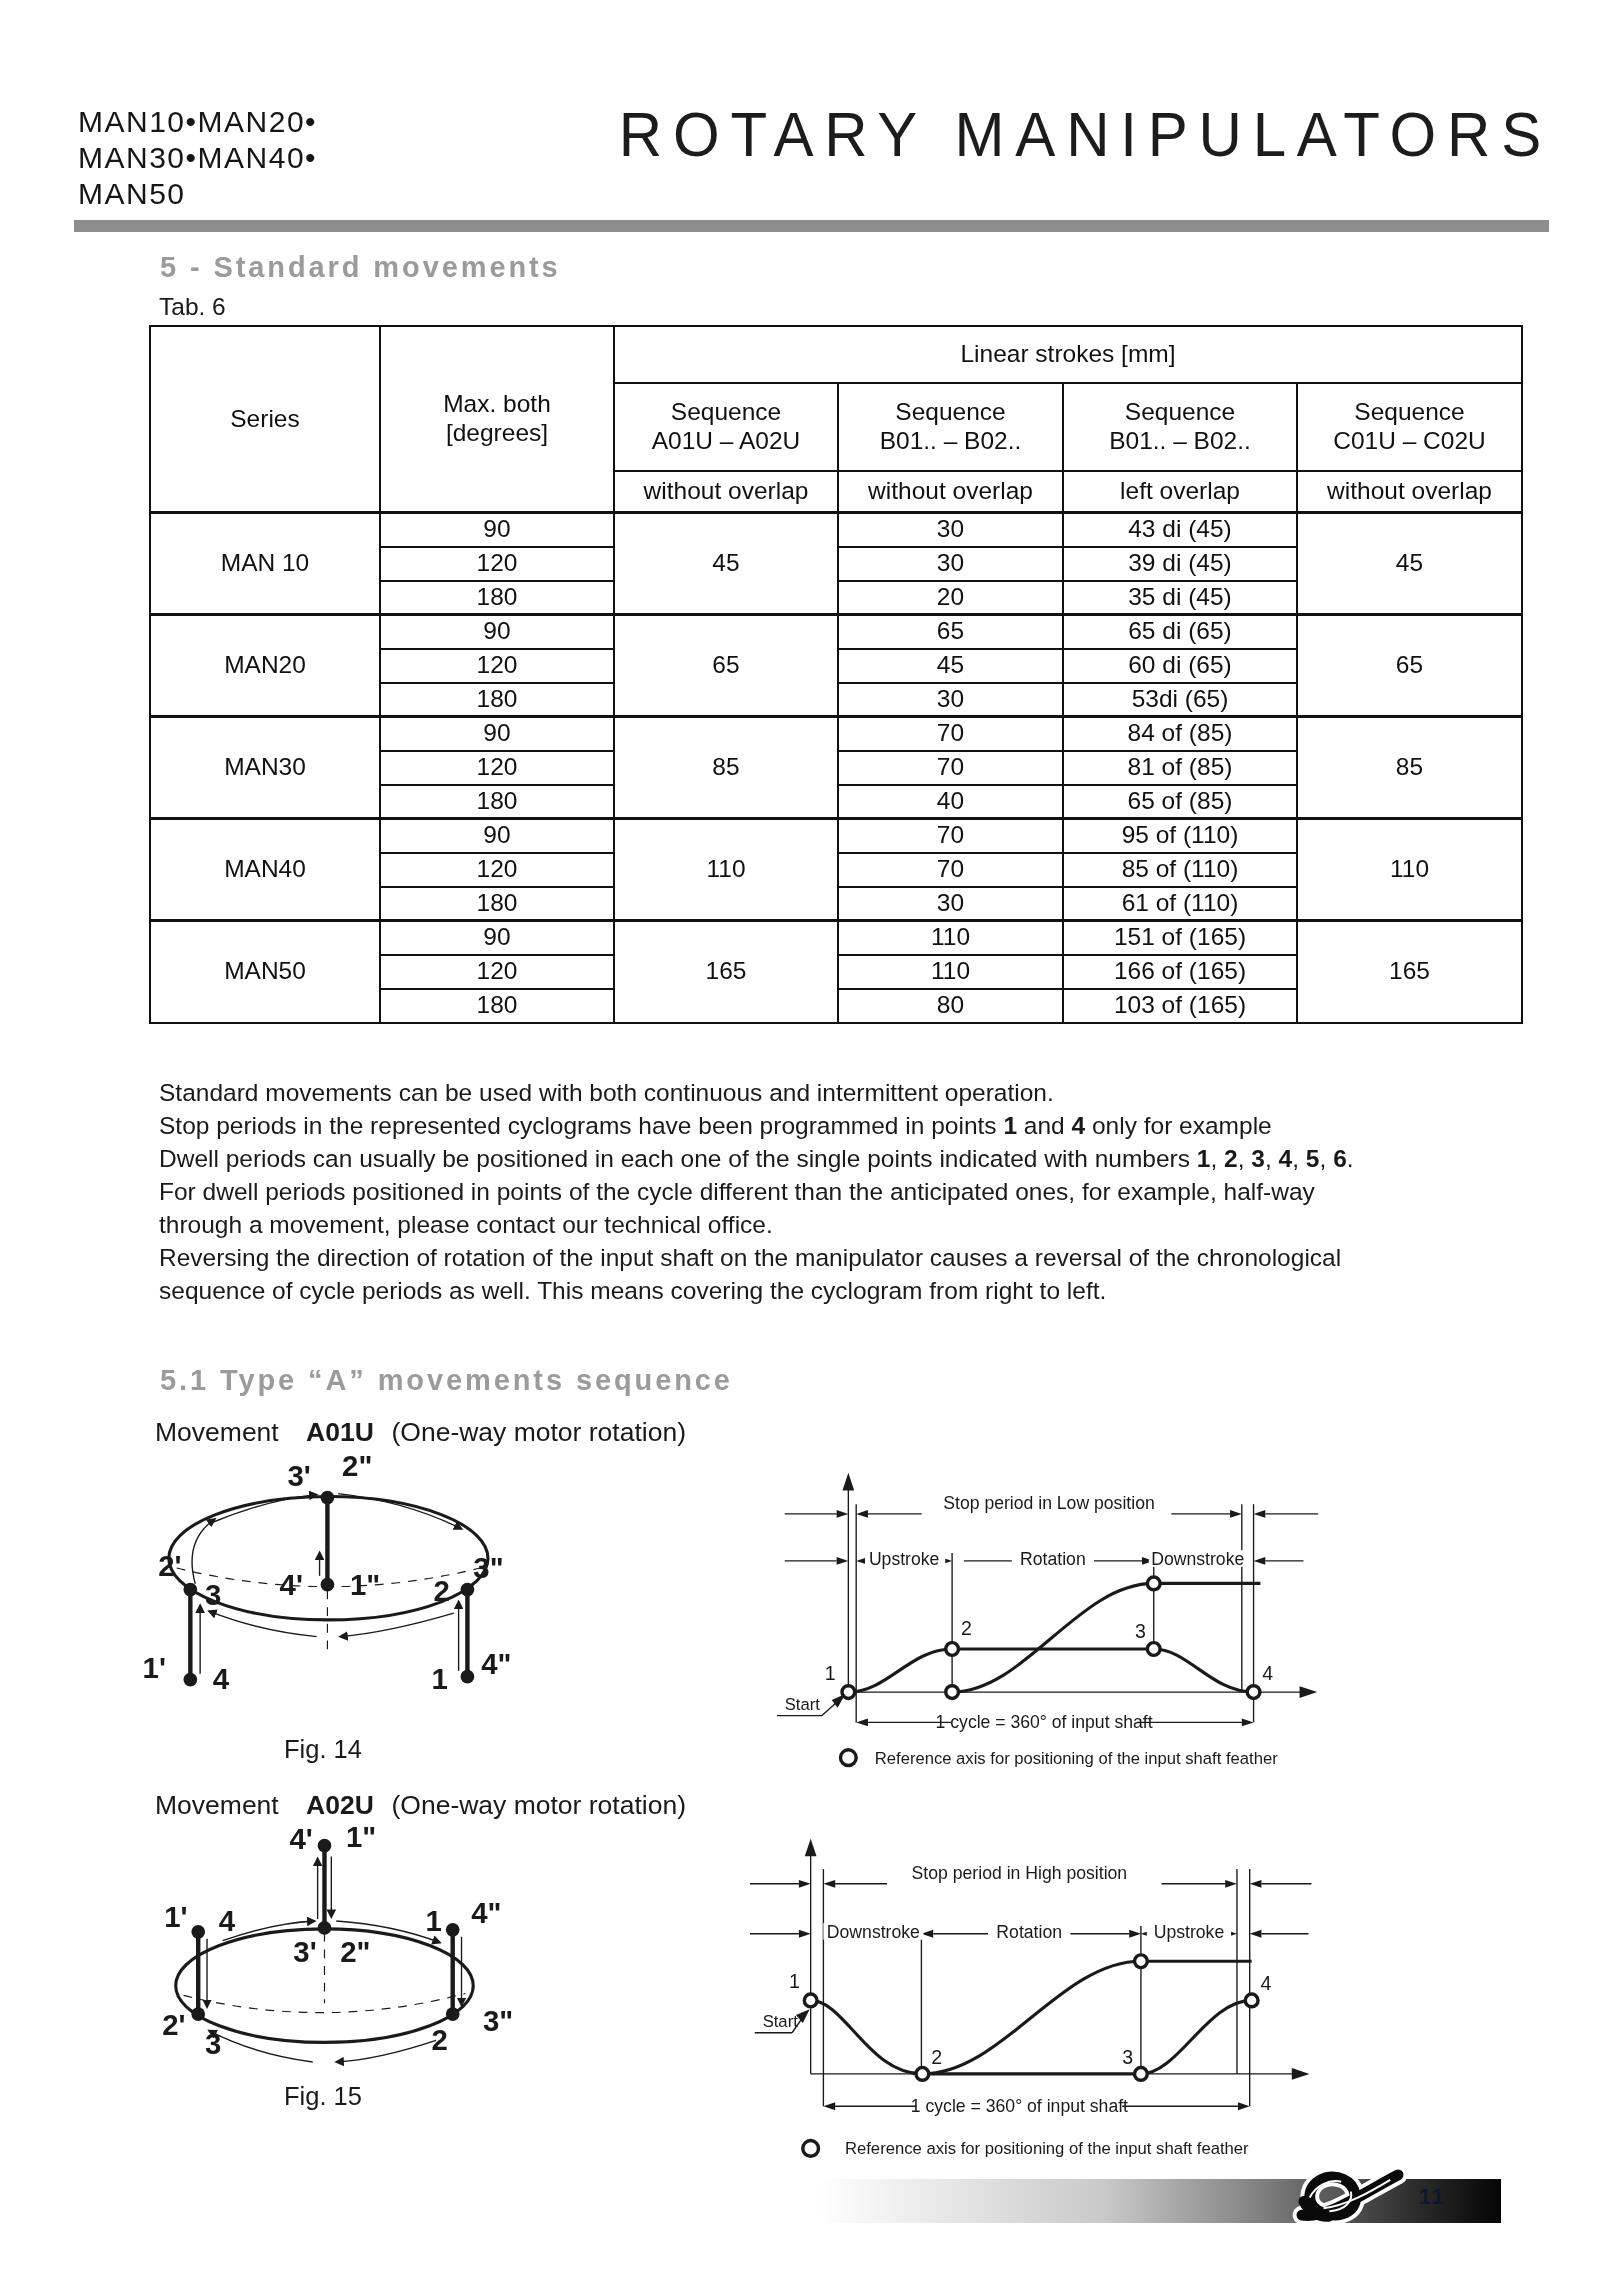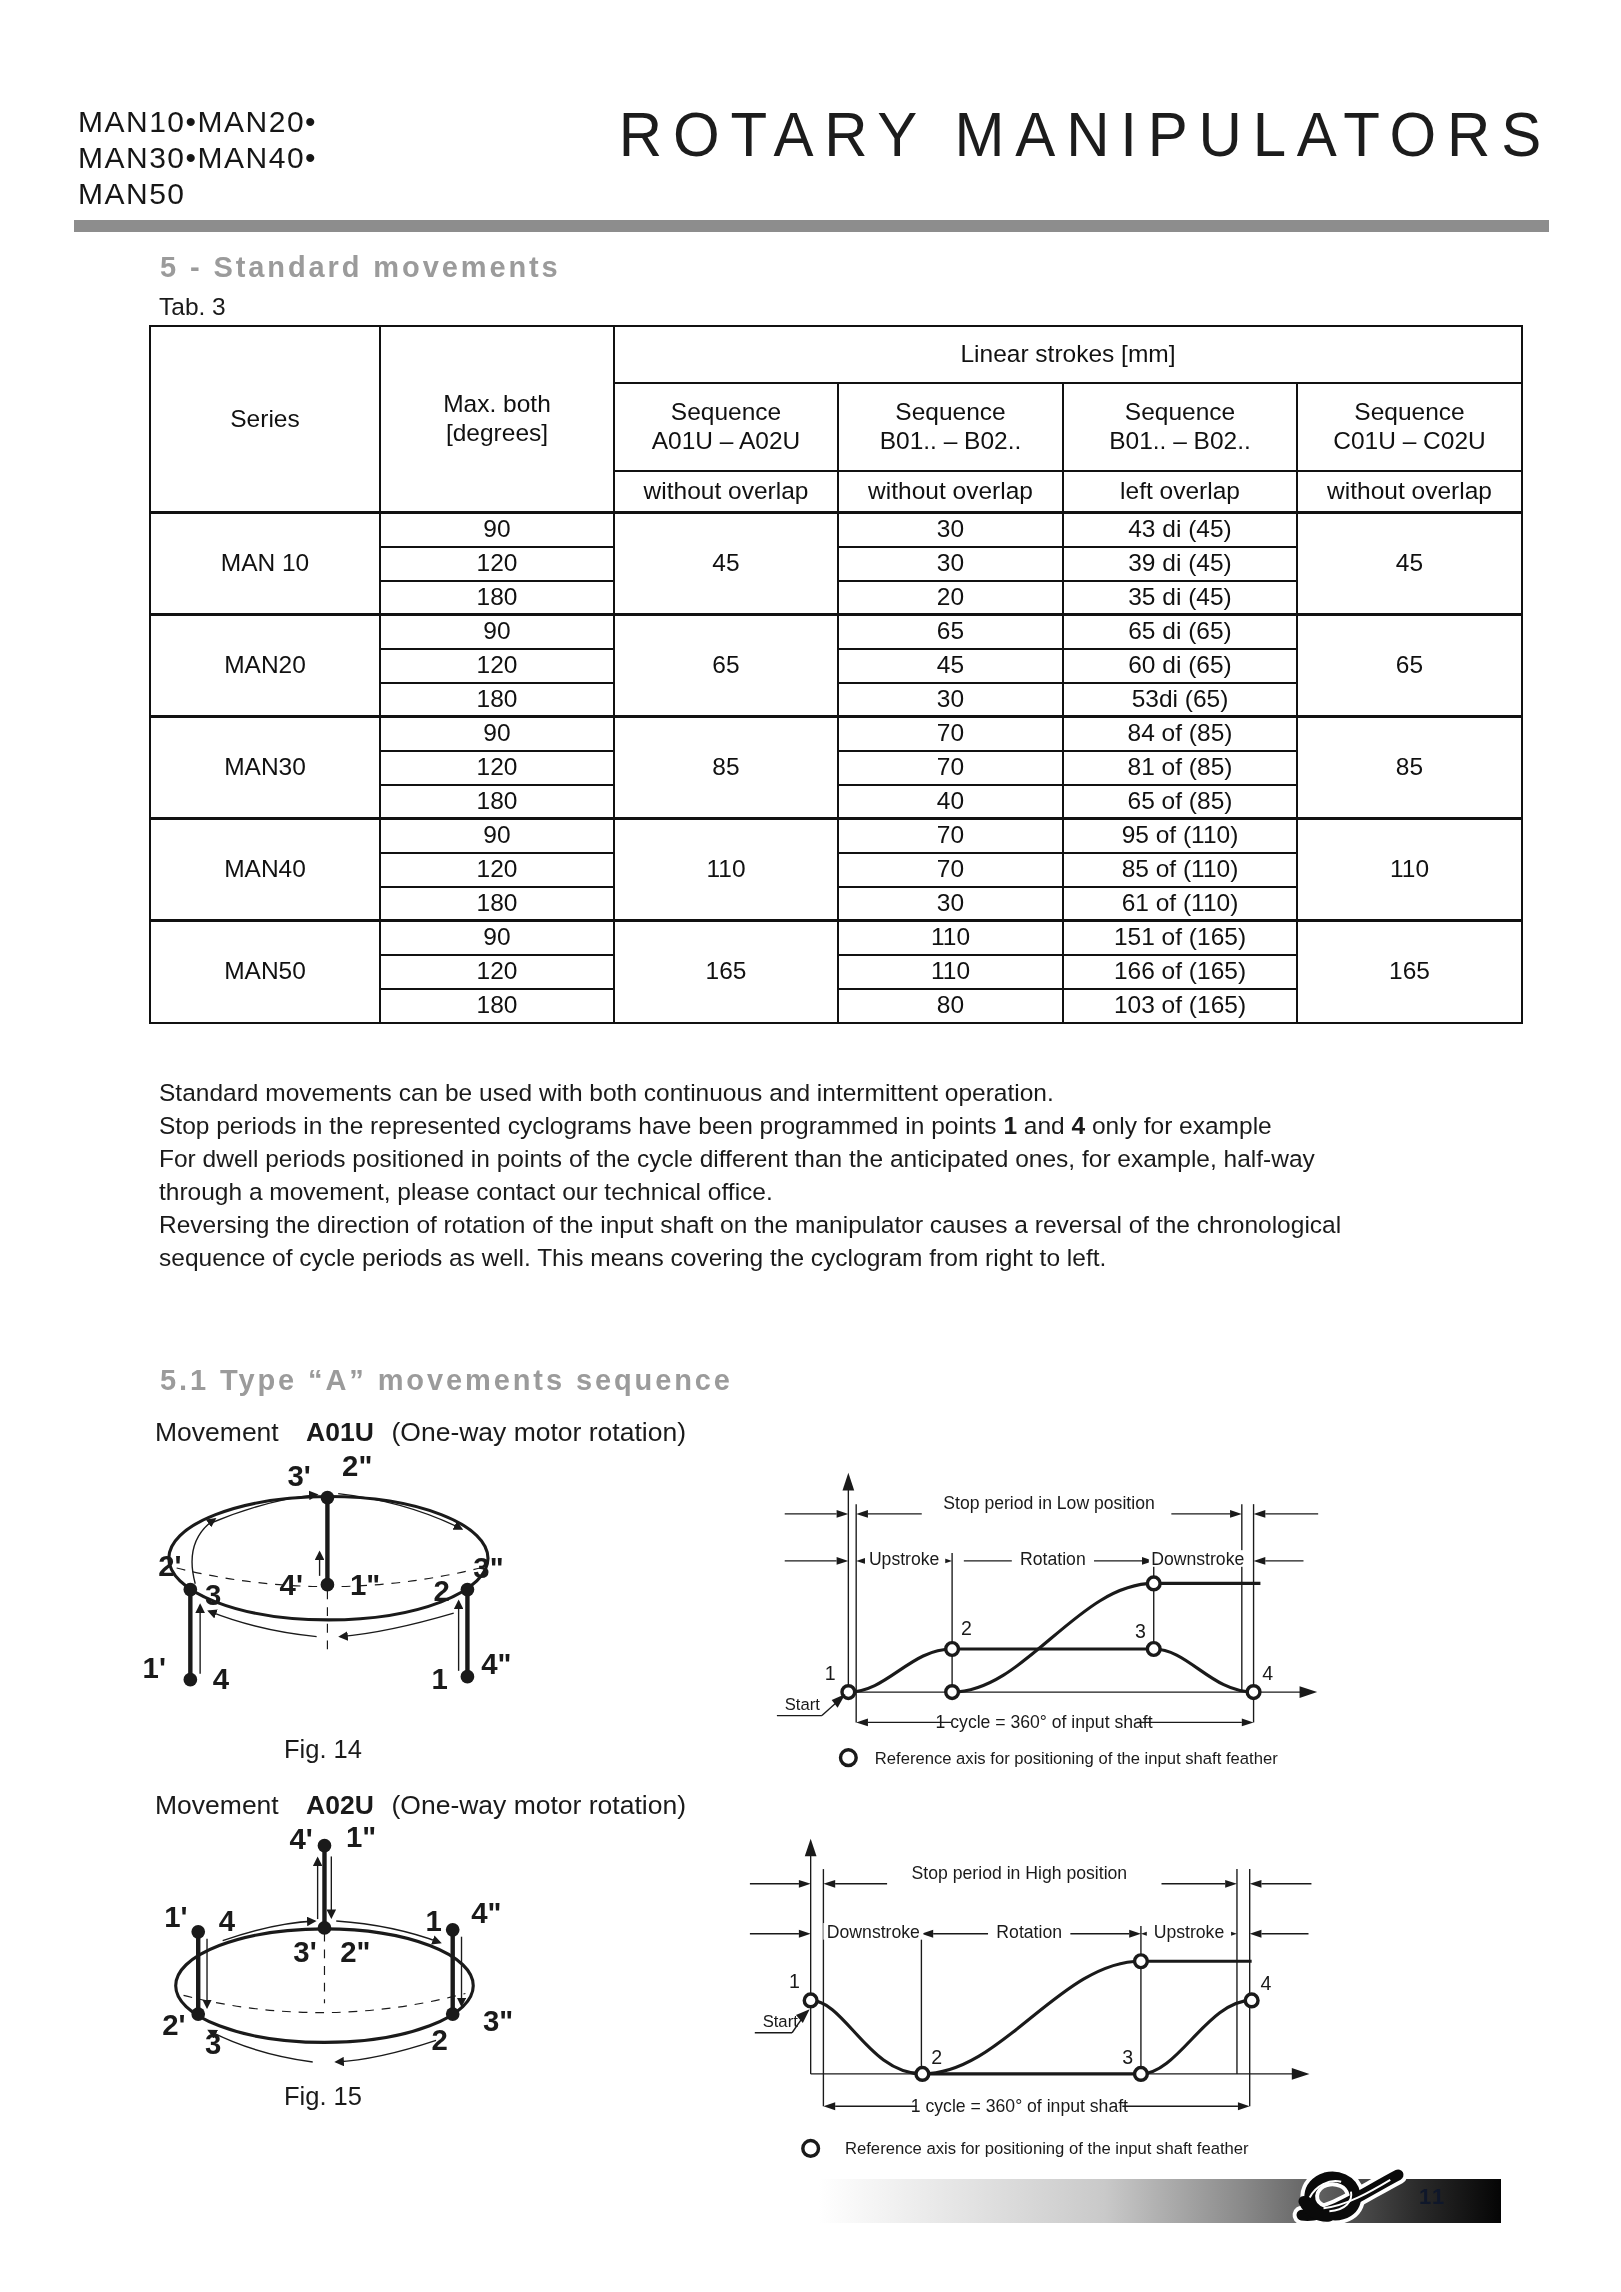--- a/index.html
+++ b/index.html
@@ -61,21 +61,21 @@
 
   <div class="abs" id="man-block">
     <div>MAN10•MAN20•</div>
     <div>MAN30•MAN40•</div>
     <div>MAN50</div>
   </div>
   <div class="abs" id="doc-title">ROTARY MANIPULATORS</div>
   <div class="abs" id="gray-bar"></div>
 
   <div class="abs gray-h" id="h5">5 - Standard movements</div>
-  <div class="abs" id="tab6">Tab. 3</div>
+  <div class="abs" id="tab6">Tab. 6</div>
 
   <div class="abs" id="tbl-wrap">
     <table id="tbl">
       <colgroup>
         <col style="width:230px">
           <col style="width:234px">
           <col style="width:224px">
         <col style="width:225px">
           <col style="width:234px">
           <col style="width:225px">
@@ -205,20 +205,21 @@
           <td>80</td>
           <td>103 of (165)</td>
         </tr>
       </tbody>
     </table>
   </div>
 
   <div class="abs" id="notes">
     <div><span>Standard movements can be used with both continuous and intermittent operation.</span></div>
     <div><span>Stop periods in the represented cyclograms have been programmed in points </span><b>1</b><span> and </span><b>4</b><span> only for example</span></div>
+    <div><span>Dwell periods can usually be positioned in each one of the single points indicated with numbers </span><b>1</b><span>, </span><b>2</b><span>, </span><b>3</b><span>, </span><b>4</b><span>, </span><b>5</b><span>, </span><b>6</b><span>.</span></div>
     <div><span>For dwell periods positioned in points of the cycle different than the anticipated ones, for example, half-way</span></div>
     <div><span>through a movement, please contact our technical office.</span></div>
     <div><span>Reversing the direction of rotation of the input shaft on the manipulator causes a reversal of the chronological</span></div>
     <div><span>sequence of cycle periods as well. This means covering the cyclogram from right to left.</span></div>
   </div>
 
   <div class="abs gray-h" id="h51">5.1  Type “A” movements sequence</div>
 
   <div class="abs mov" style="top:1417px">
     <span>Movement</span><span class="code">A01U</span><span>(One-way motor rotation)</span>

